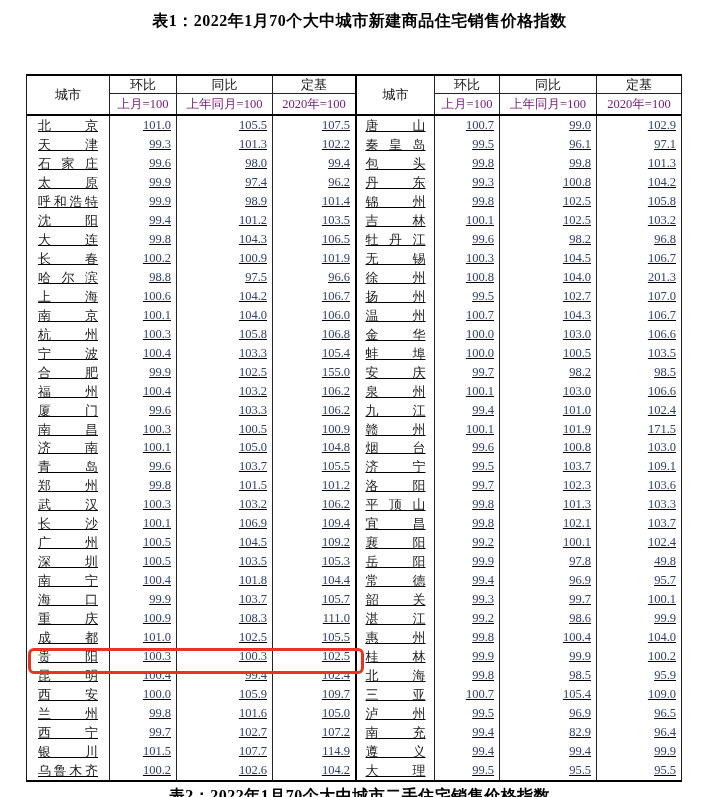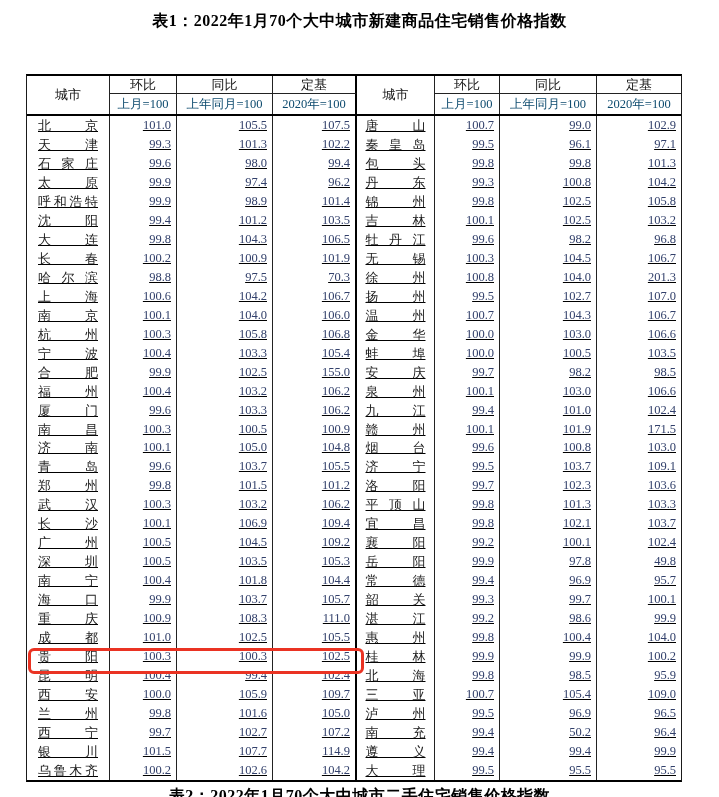--- a/index.html
+++ b/index.html
@@ -15,21 +15,21 @@
                border-left:1px solid #1a1a1a; border-right:1px solid #1a1a1a; }
 
   
   .thead { display:grid; grid-template-columns:83px 67px 96px 84px 78px 65px 97px 1fr;
            grid-template-rows:17px 21px; border-bottom:2px solid #000; }
   .hcell { font-size:13px; color:#111; text-align:center; overflow:hidden; }
   .h-city { grid-row:1 / 3; line-height:38px; }
   .h-city.c1 { grid-column:1; } .h-city.c5 { grid-column:5; }
   .h-main { grid-row:1; line-height:17px; }
   .h-sub  { grid-row:2; line-height:21px; border-top:1px solid #222;
-            color:#0c4a6e; font-size:12.5px; }
+            color:#701a75; font-size:12.5px; }
   .h-main.c2{grid-column:2} .h-main.c3{grid-column:3} .h-main.c4{grid-column:4}
   .h-main.c6{grid-column:6} .h-main.c7{grid-column:7} .h-main.c8{grid-column:8}
   .h-sub.c2{grid-column:2} .h-sub.c3{grid-column:3} .h-sub.c4{grid-column:4}
   .h-sub.c6{grid-column:6} .h-sub.c7{grid-column:7} .h-sub.c8{grid-column:8}
 
   
   .vr1 { border-right:1px solid #222; }
   .vr2 { border-right:2px solid #000; }
 
   
@@ -184,21 +184,21 @@
           <div class="cell num vr1">100.3</div>
           <div class="cell num vr1">104.5</div>
           <div class="cell num">106.7</div>
         </div>
         <div class="row">
           <div class="cell cityc vr1">
             <span class="cityspan">哈尔滨</span>
           </div>
           <div class="cell num vr1">98.8</div>
           <div class="cell num vr1">97.5</div>
-          <div class="cell num vr2">70.3</div>
+          <div class="cell num vr2">96.6</div>
           <div class="cell cityc vr1">
             <span class="cityspan">徐州</span>
           </div>
           <div class="cell num vr1">100.8</div>
           <div class="cell num vr1">104.0</div>
           <div class="cell num">201.3</div>
         </div>
         <div class="row">
           <div class="cell cityc vr1">
             <span class="cityspan">上海</span>
@@ -525,21 +525,21 @@
           <div class="cell cityc vr1">
             <span class="cityspan">西宁</span>
           </div>
           <div class="cell num vr1">99.7</div>
           <div class="cell num vr1">102.7</div>
           <div class="cell num vr2">107.2</div>
           <div class="cell cityc vr1">
             <span class="cityspan">南充</span>
           </div>
           <div class="cell num vr1">99.4</div>
-          <div class="cell num vr1">50.2</div>
+          <div class="cell num vr1">82.9</div>
           <div class="cell num">96.4</div>
         </div>
         <div class="row">
           <div class="cell cityc vr1">
             <span class="cityspan">银川</span>
           </div>
           <div class="cell num vr1">101.5</div>
           <div class="cell num vr1">107.7</div>
           <div class="cell num vr2">114.9</div>
           <div class="cell cityc vr1">

